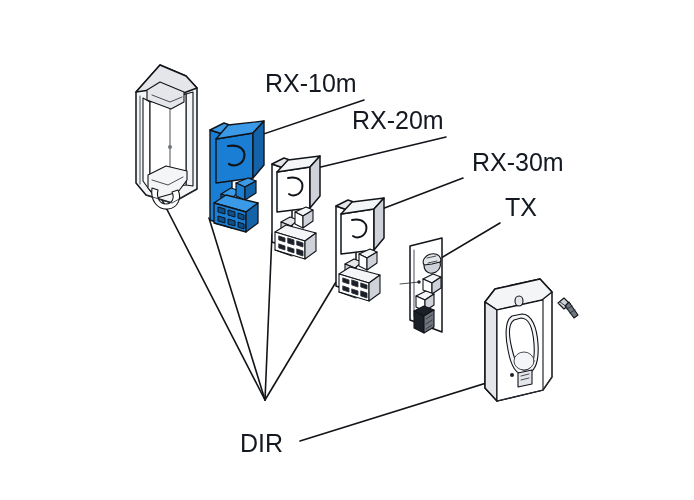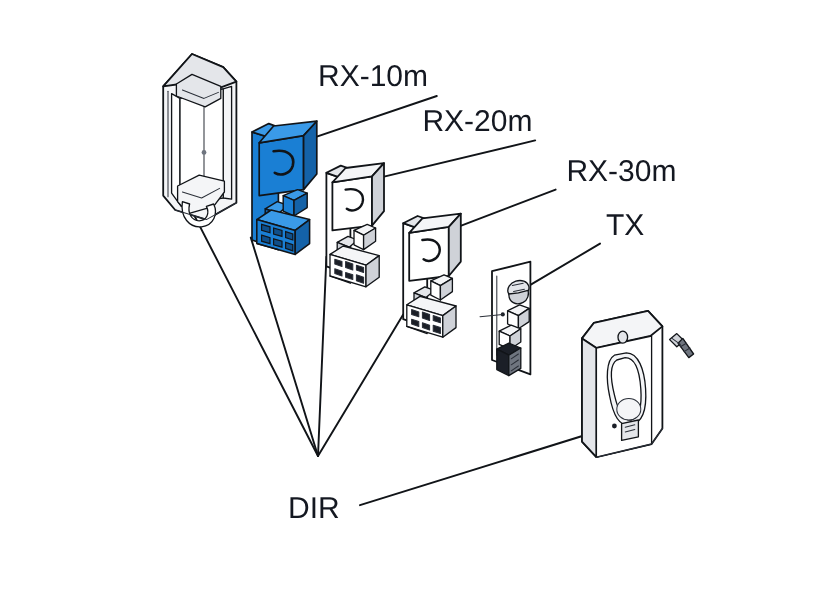--- a/index.html
+++ b/index.html
@@ -10,20 +10,21 @@
   }
   body {
     font-family: "Liberation Sans", sans-serif;
   }
   #diagram-root {
     position: relative;
     width: 694px;
     height: 470px;
     background: #ffffff;
     overflow: hidden;
+    margin-top: 20px;
   }
   #diagram-svg {
     position: absolute;
     left: 0;
     top: 0;
     width: 694px;
     height: 500px;
     display: block;
   }
   .label-text {

